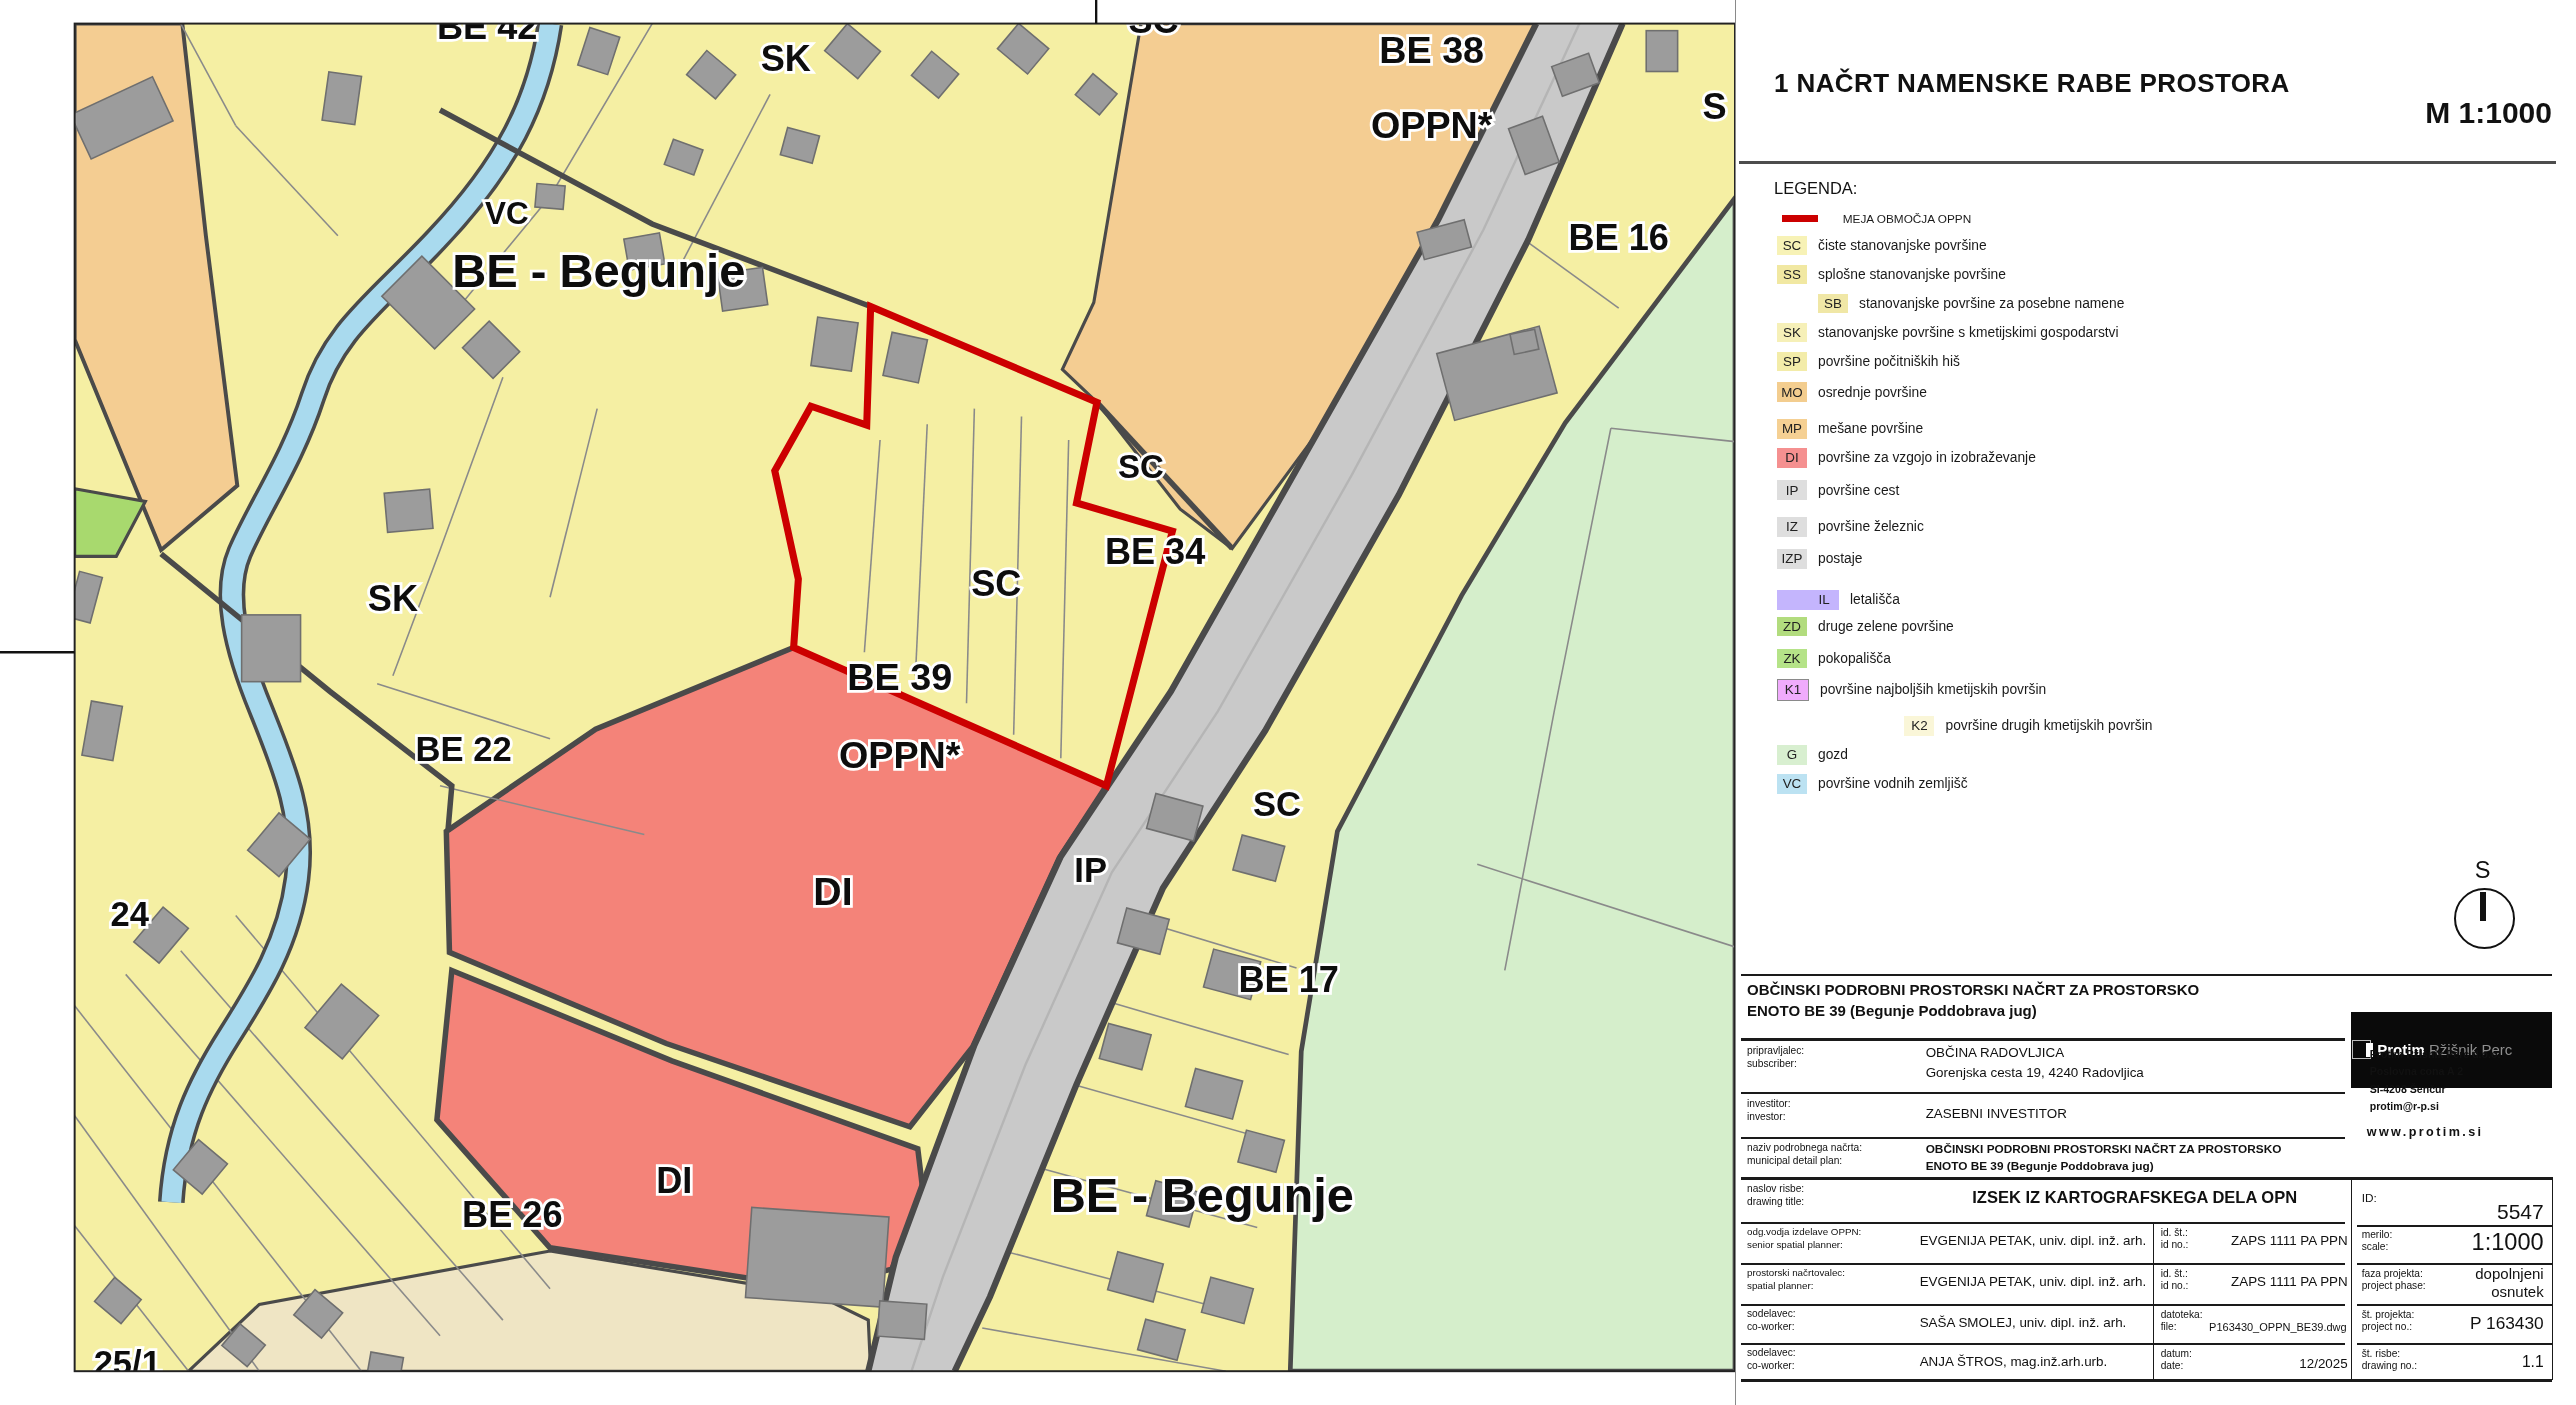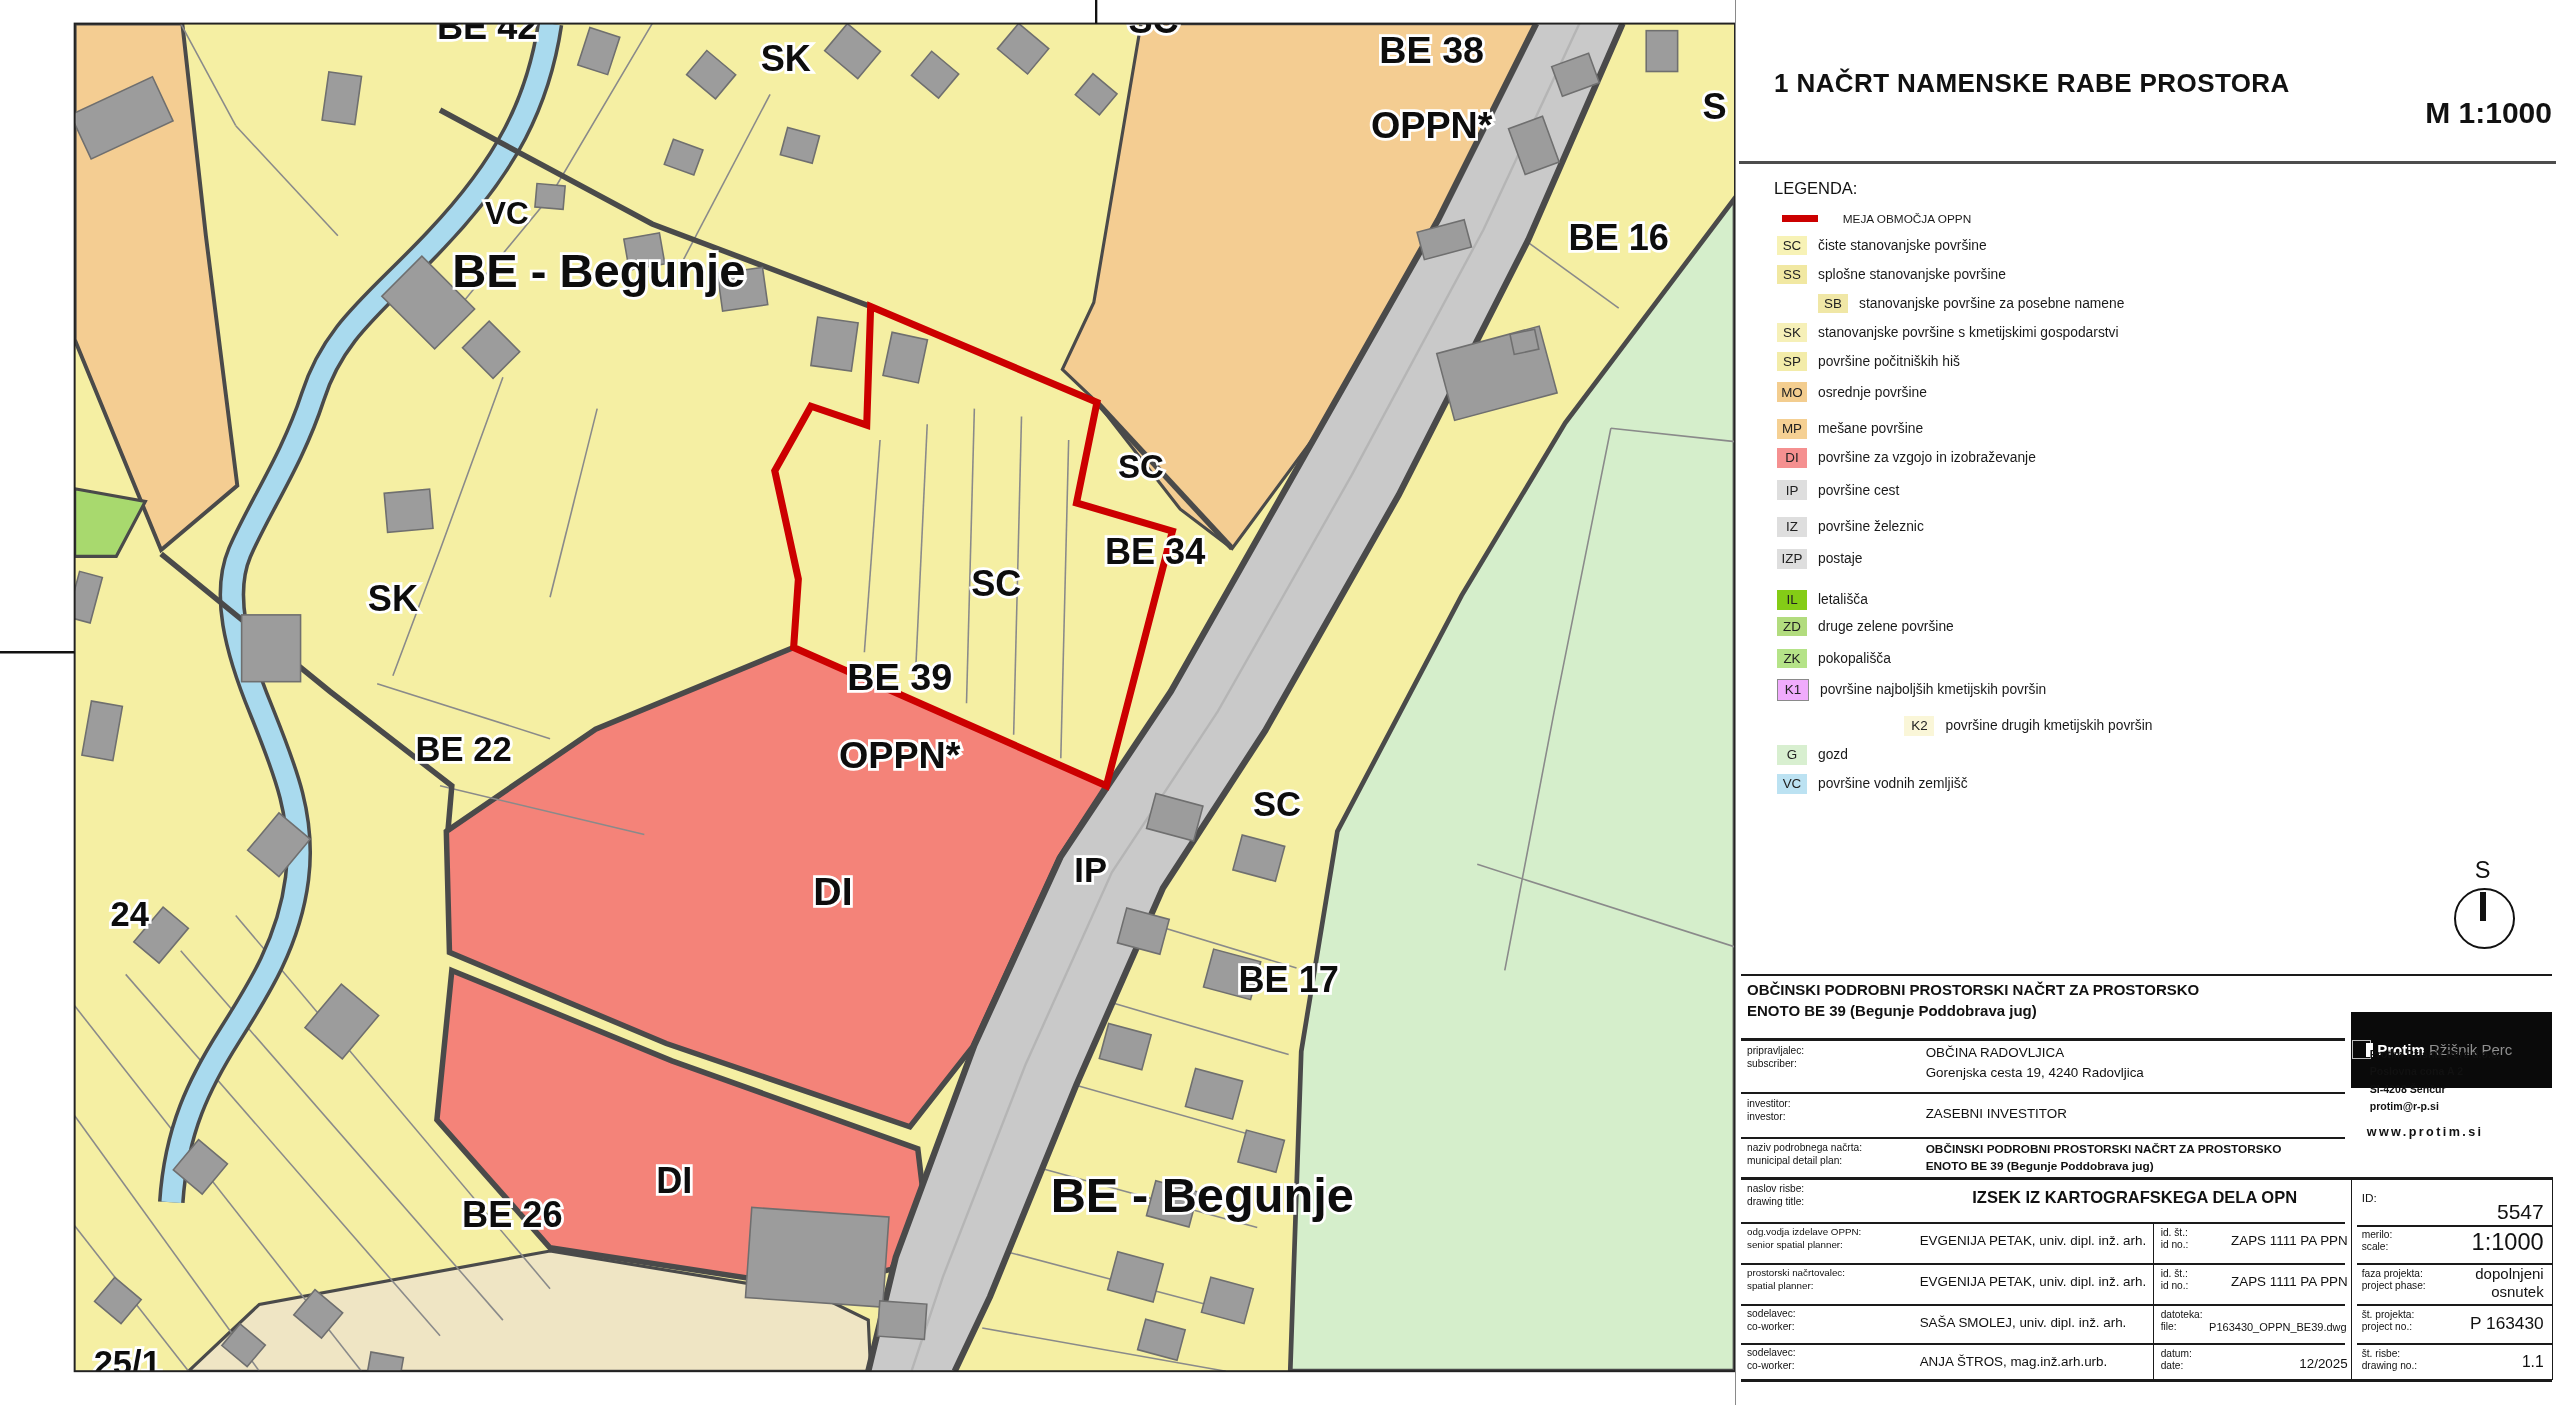--- a/index.html
+++ b/index.html
@@ -263,21 +263,21 @@
       </div>
       <div class="lrow" style="margin-top: 7.9px;">
         <span class="chip" style="background: rgb(222, 222, 222);">IZ</span>
         <span class="ltext">površine železnic</span>
       </div>
       <div class="lrow" style="margin-top: 3px;">
         <span class="chip" style="background: rgb(222, 222, 222);">IZP</span>
         <span class="ltext">postaje</span>
       </div>
       <div class="lrow" style="margin-top: 11.8px;">
-        <span class="chip" style="background: #84cc16;">IL</span>
+        <span class="chip" style="background: #c4b5fd; padding-left: 32px;">IL</span>
         <span class="ltext">letališča</span>
       </div>
       <div class="lrow" style="margin-top: -2.4px;">
         <span class="chip" style="background: rgb(178, 220, 126);">ZD</span>
         <span class="ltext">druge zelene površine</span>
       </div>
       <div class="lrow" style="margin-top: 3.1px;">
         <span class="chip" style="background: rgb(181, 227, 136);">ZK</span>
         <span class="ltext">pokopališča</span>
       </div>

